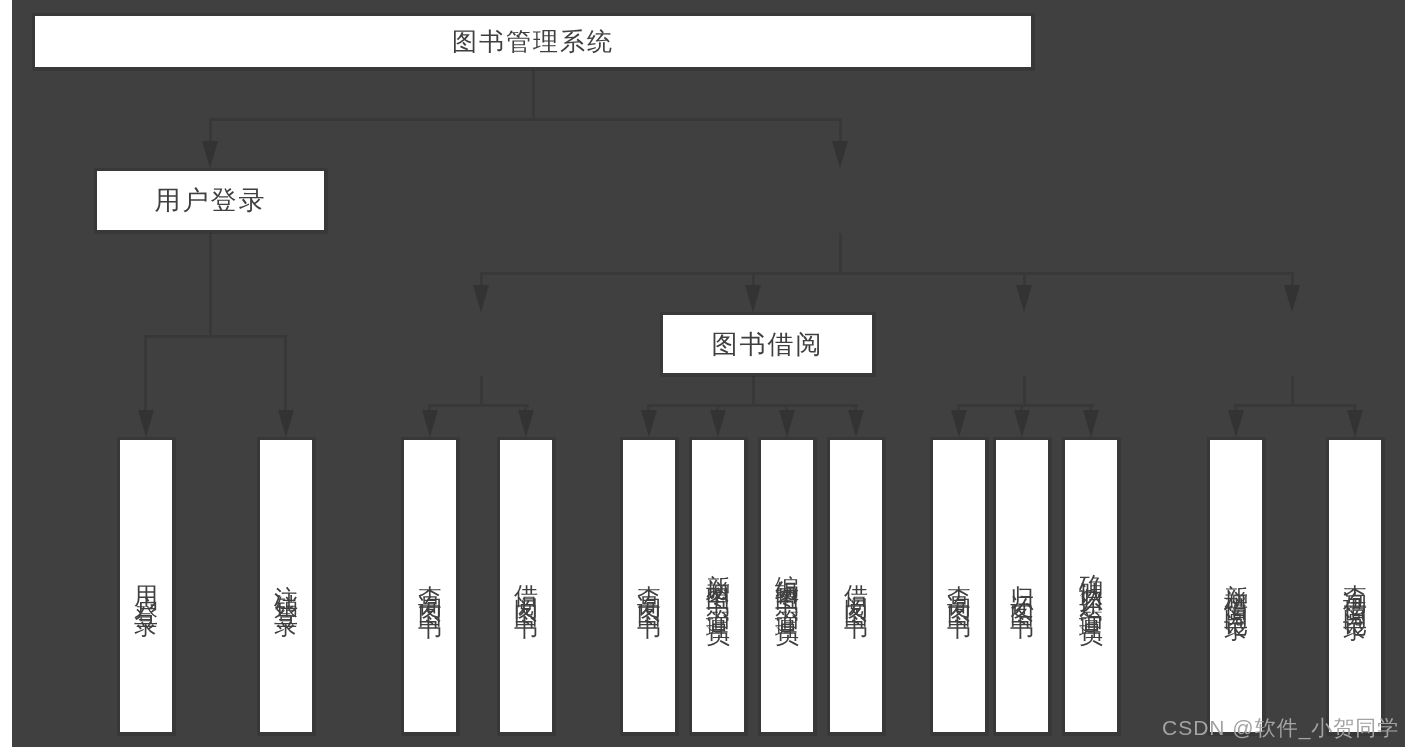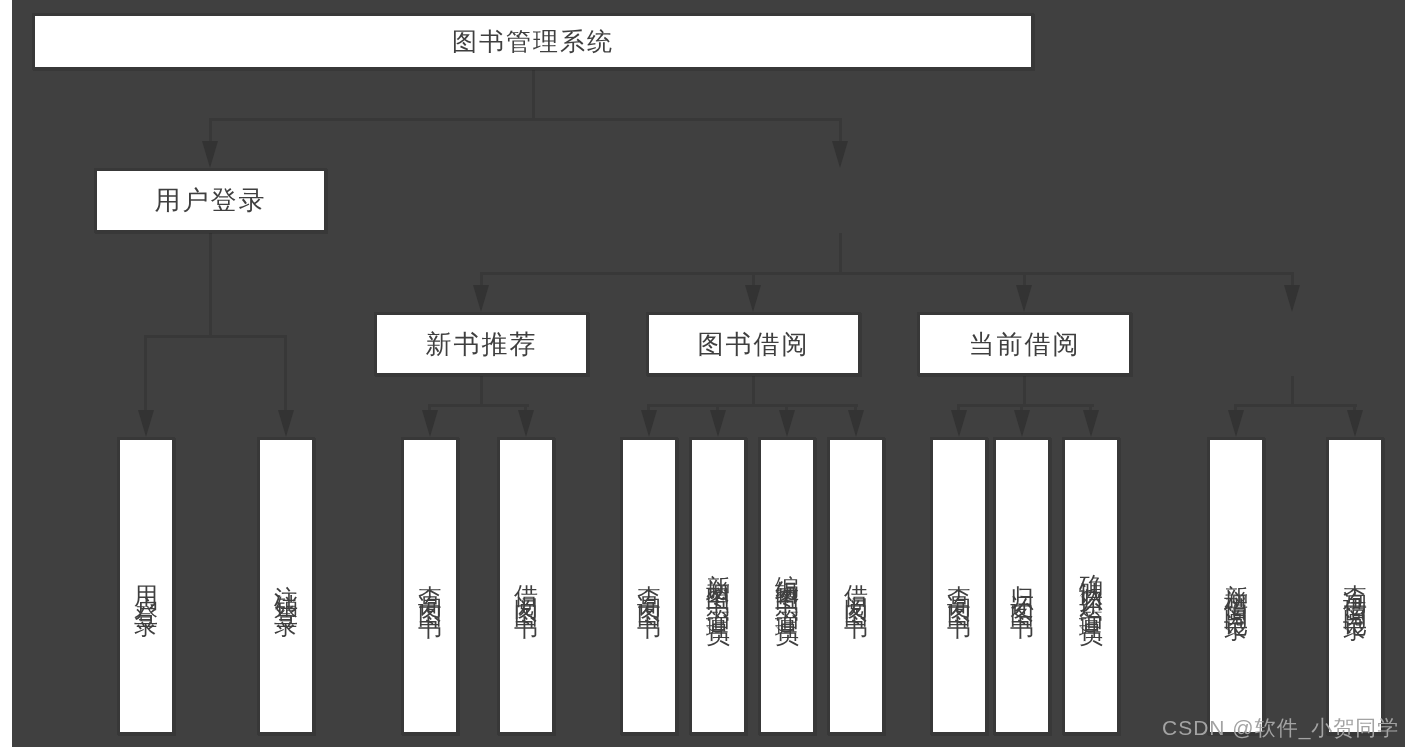--- a/index.html
+++ b/index.html
@@ -103,28 +103,22 @@
   <div class="hl" style="left:468px; top:272px; width:814px"></div>
   <div class="vl" style="left:468px;  top:272px; height:14px"></div>
   <div class="arrow" style="left:461px;  top:285px"></div>
   <div class="vl" style="left:740px;  top:272px; height:14px"></div>
   <div class="arrow" style="left:733px;  top:285px"></div>
   <div class="vl" style="left:1011px; top:272px; height:14px"></div>
   <div class="arrow" style="left:1004px; top:285px"></div>
   <div class="vl" style="left:1279px; top:272px; height:14px"></div>
   <div class="arrow" style="left:1272px; top:285px"></div>
 
-  <div class="box node" style="left:362px; top:312px; width:215px; height:64px">
-    <span>新书推荐</span>
-  </div>
-  <div class="box node" style="left:634px; top:312px; width:215px; height:64px">
+  <div class="box node" style="left:648px; top:312px; width:215px; height:64px">
     <span>图书借阅</span>
-  </div>
-  <div class="box node" style="left:905px; top:312px; width:215px; height:64px">
-    <span>当前借阅</span>
   </div>
 
   <div class="vl" style="left:468px;  top:376px; height:28px"></div>
   <div class="vl" style="left:740px;  top:376px; height:28px"></div>
   <div class="vl" style="left:1011px; top:376px; height:28px"></div>
   <div class="vl" style="left:1279px; top:376px; height:28px"></div>
 
   <div class="hl" style="left:416px;  top:404px; width:101px"></div>
   <div class="hl" style="left:635px;  top:404px; width:211px"></div>
   <div class="hl" style="left:945px;  top:404px; width:137px"></div>

